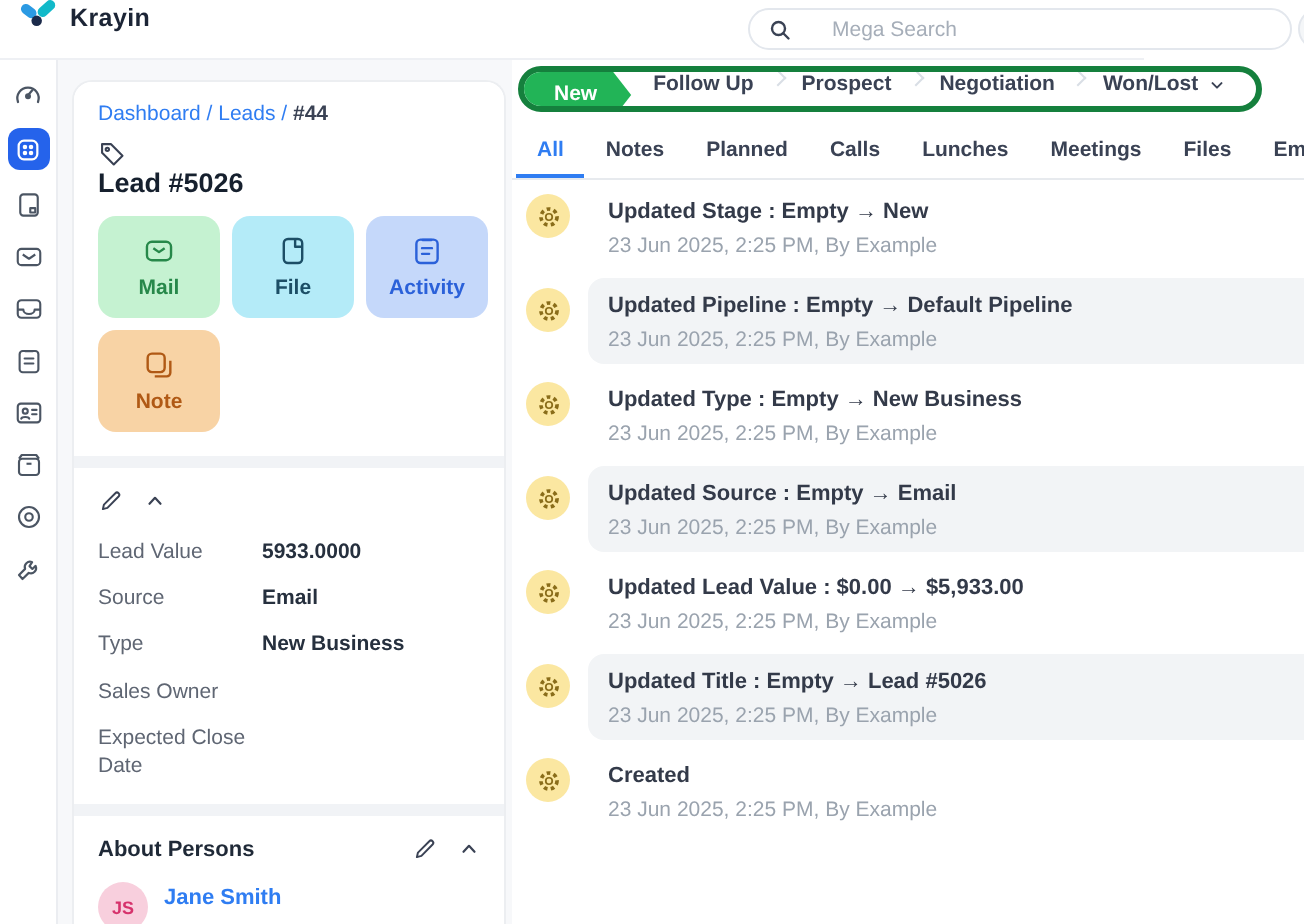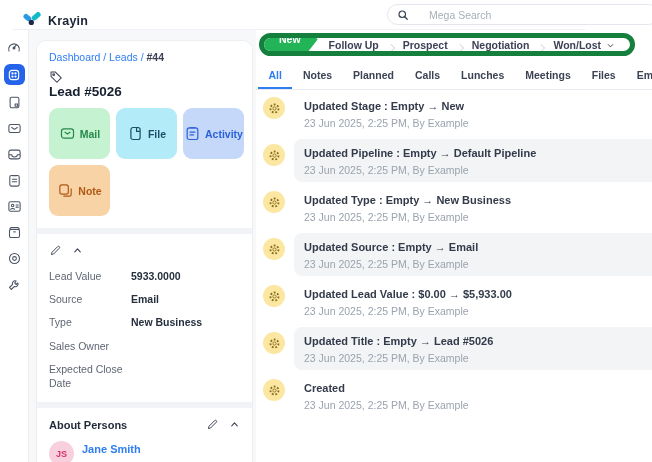--- a/index.html
+++ b/index.html
@@ -6,23 +6,23 @@
   html,body { width:652px; height:462px; }
   body {
     position:relative; overflow:hidden; background:#ffffff;
     font-family:"Liberation Sans", sans-serif; color:#2d3340;
     -webkit-font-smoothing:antialiased;
   }
   svg { display:block; }
 
   
   .app-header{
-    position:absolute; top:0; left:13px; width:572px; height:30px;
+    position:absolute; top:0; left:0; width:572px; height:30px;
     background:#fff; border-bottom:1px solid #eef0f4;
-    display:flex; align-items:flex-end; padding:0 10px; z-index:5;
+    display:flex; align-items:flex-start; padding:0 10px; z-index:5;
   }
   .brand{ display:flex; align-items:center; gap:6px; }
   .brand-name{ font-size:12.5px; font-weight:700; color:#1c2536; letter-spacing:.2px; }
   .search-pill{
     position:absolute; left:374px; top:4px; width:272px; height:21px;
     border:1px solid #e3e7ed; border-radius:11px; background:#fff;
     display:flex; align-items:center; padding:0 9px; gap:20px;
   }
   .search-pill input{
     border:none; outline:none; flex:1; font-size:10.5px;
@@ -62,21 +62,21 @@
 
   .breadcrumb{ font-size:10.5px; }
   .bc-path{ color:#2f7df2; }
   .bc-current{ color:#3a4254; font-weight:700; }
   .tag-row{ margin-top:7px; color:#3a4254; }
   .lead-title{ margin-top:0; font-size:13.5px; font-weight:700; color:#16202e; }
 
   .actions-grid{ margin-top:9px; display:flex; flex-wrap:wrap; gap:6px; width:200px; }
   .action-btn{
     width:61px; height:51px; border:none; border-radius:9px; cursor:pointer;
-    display:flex; flex-direction:row; align-items:center; justify-content:center; gap:4px;
+    display:flex; flex-direction:column; align-items:center; justify-content:center; gap:4px;
     font-family:"Liberation Sans", sans-serif; font-size:10.5px; font-weight:700;
   }
   .ab-mail{ background:#c5f2d1; color:#27884a; }
   .ab-file{ background:#b4ebf8; color:#1c4e66; }
   .ab-note{ background:#f8d3a5; color:#b05915; }
   .ab-activity{ background:#c5d8fa; color:#2b61d9; }
 
   .sec-head{ display:flex; align-items:center; }
   .sec-title{ font-size:11px; font-weight:700; color:#1f2937; flex:1; }
   .sec-tools{ display:flex; align-items:center; gap:10px; color:#3a4254; }
@@ -94,22 +94,22 @@
     display:flex; align-items:center; justify-content:center;
   }
   .p-info{ font-size:10.5px; line-height:1.55; min-width:0; }
   .p-name{ color:#2f7df2; font-weight:700; font-size:11px; }
 
   
   .right-panel{ position:absolute; left:227px; top:0; width:396px; height:432px; background:#fff; }
 
   .pipeline{
     position:absolute; left:3px; top:3px; height:23px;
-    display:inline-flex; align-items:flex-end;
-    background:#fff; border:5px solid #15803d; border-radius:12px;
+    display:inline-flex; align-items:flex-start;
+    background:#fff; border:3px solid #15803d; border-radius:12px;
     overflow:hidden; padding-right:4px;
   }
   .stage-first{
     height:23px; line-height:23px; padding:0 17px 0 15px;
     background:#22b457; color:#fff; font-size:10.5px; font-weight:700;
     clip-path:polygon(0 0, calc(100% - 9px) 0, 100% 50%, calc(100% - 9px) 100%, 0 100%);
     cursor:pointer;
   }
   .stage{
     padding:0 11px; font-size:10.5px; font-weight:600; color:#3a4254;

